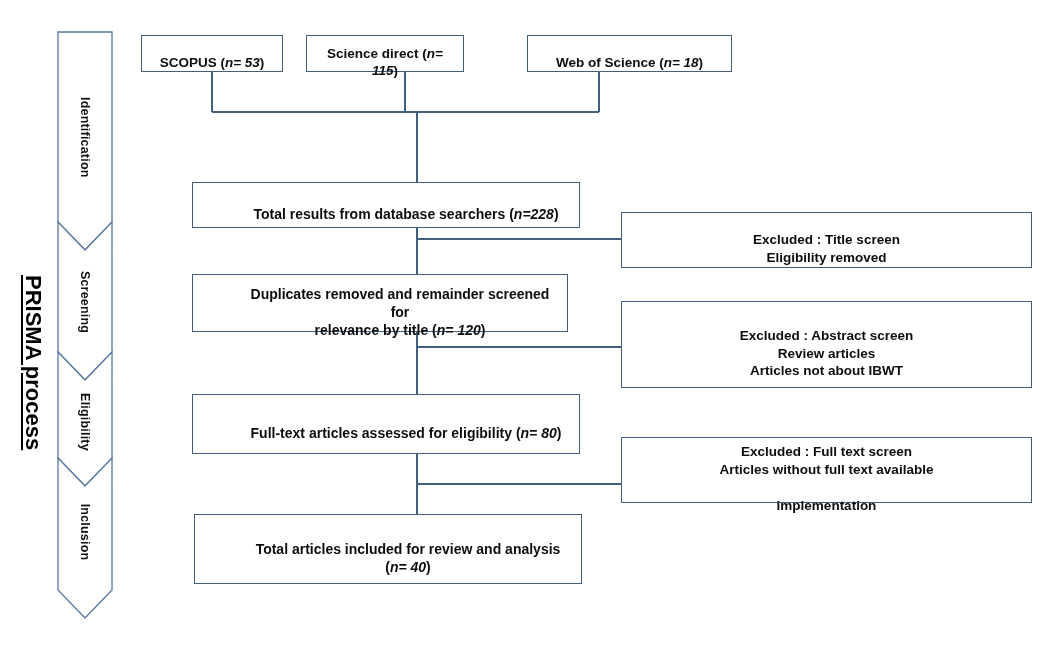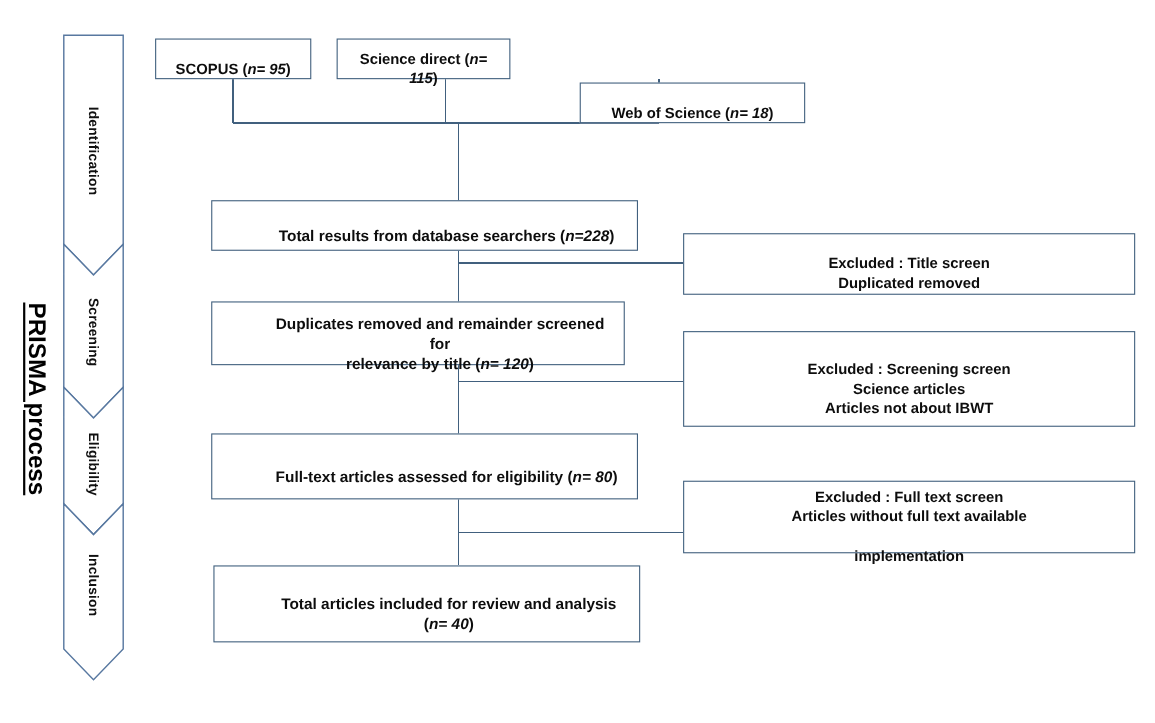--- a/index.html
+++ b/index.html
@@ -114,31 +114,31 @@
 
   <div class="stage-label" style="left:45px; top:130px; width:80px;">Identification</div>
   <div class="stage-label" style="left:45px; top:295px; width:80px;">Screening</div>
   <div class="stage-label" style="left:45px; top:415px; width:80px;">Eligibility</div>
   <div class="stage-label" style="left:45px; top:525px; width:80px;">Inclusion</div>
 
   <div class="prisma-title" style="left:-52px; top:347px; width:170px; text-align:center;">PRISMA process</div>
 
   <div class="node-box src-box" style="left:141px; top:35px; width:142px; height:37px;">
     <span class="txt">
-      <span>SCOPUS (</span><em class="nitalic">n</em><em class="nitalic">= 95</em><span>)</span>
+      <span>SCOPUS (</span><em class="nitalic">n</em><em class="nitalic">= 53</em><span>)</span>
     </span>
   </div>
 
   <div class="node-box src-box" style="left:306px; top:35px; width:158px; height:37px;">
     <span class="txt">
       <span>Science direct (</span><em class="nitalic">n</em><em class="nitalic">= 115</em><span>)</span>
     </span>
   </div>
 
-  <div class="node-box src-box" style="left:527px; top:35px; width:205px; height:37px;margin-top:40px;">
+  <div class="node-box src-box" style="left:527px; top:35px; width:205px; height:37px;">
     <span class="txt">
       <span>Web of Science (</span><em class="nitalic">n</em><em class="nitalic">= 18</em><span>)</span>
     </span>
   </div>
 
   <div class="node-box main-box" style="left:192px; top:182px; width:388px; height:46px;">
     <span class="txt">
       <span>Total results from database searchers (</span><em class="nitalic">n</em><em class="nitalic">=228</em><span>)</span>
     </span>
   </div>
@@ -156,27 +156,27 @@
   </div>
 
   <div class="node-box main-box" style="left:194px; top:514px; width:388px; height:70px;justify-content:center;">
     <span class="txt">
       <span>Total articles included for review and analysis</span><br><span>(</span><em class="nitalic">n</em><em class="nitalic">= 40</em><span>)</span>
     </span>
   </div>
 
   <div class="node-box excl-box" style="left:621px; top:212px; width:411px; height:56px;">
     <span class="txt">
-      <span>Excluded : Title screen</span><br><span>Duplicated removed</span>
+      <span>Excluded : Title screen</span><br><span>Eligibility removed</span>
     </span>
   </div>
 
   <div class="node-box excl-box" style="left:621px; top:301px; width:411px; height:87px;">
     <span class="txt">
-      <span>Excluded : Screening screen</span><br><span>Science articles</span><br><span>Articles not about IBWT</span>
+      <span>Excluded : Abstract screen</span><br><span>Review articles</span><br><span>Articles not about IBWT</span>
     </span>
   </div>
 
   <div class="node-box excl-box" style="left:621px; top:437px; width:411px; height:66px;">
     <span class="txt">
       <span>Excluded : Full text screen</span><br><span>Articles without full text available</span><br><br><span>implementation</span>
     </span>
   </div>
 
 </div>

